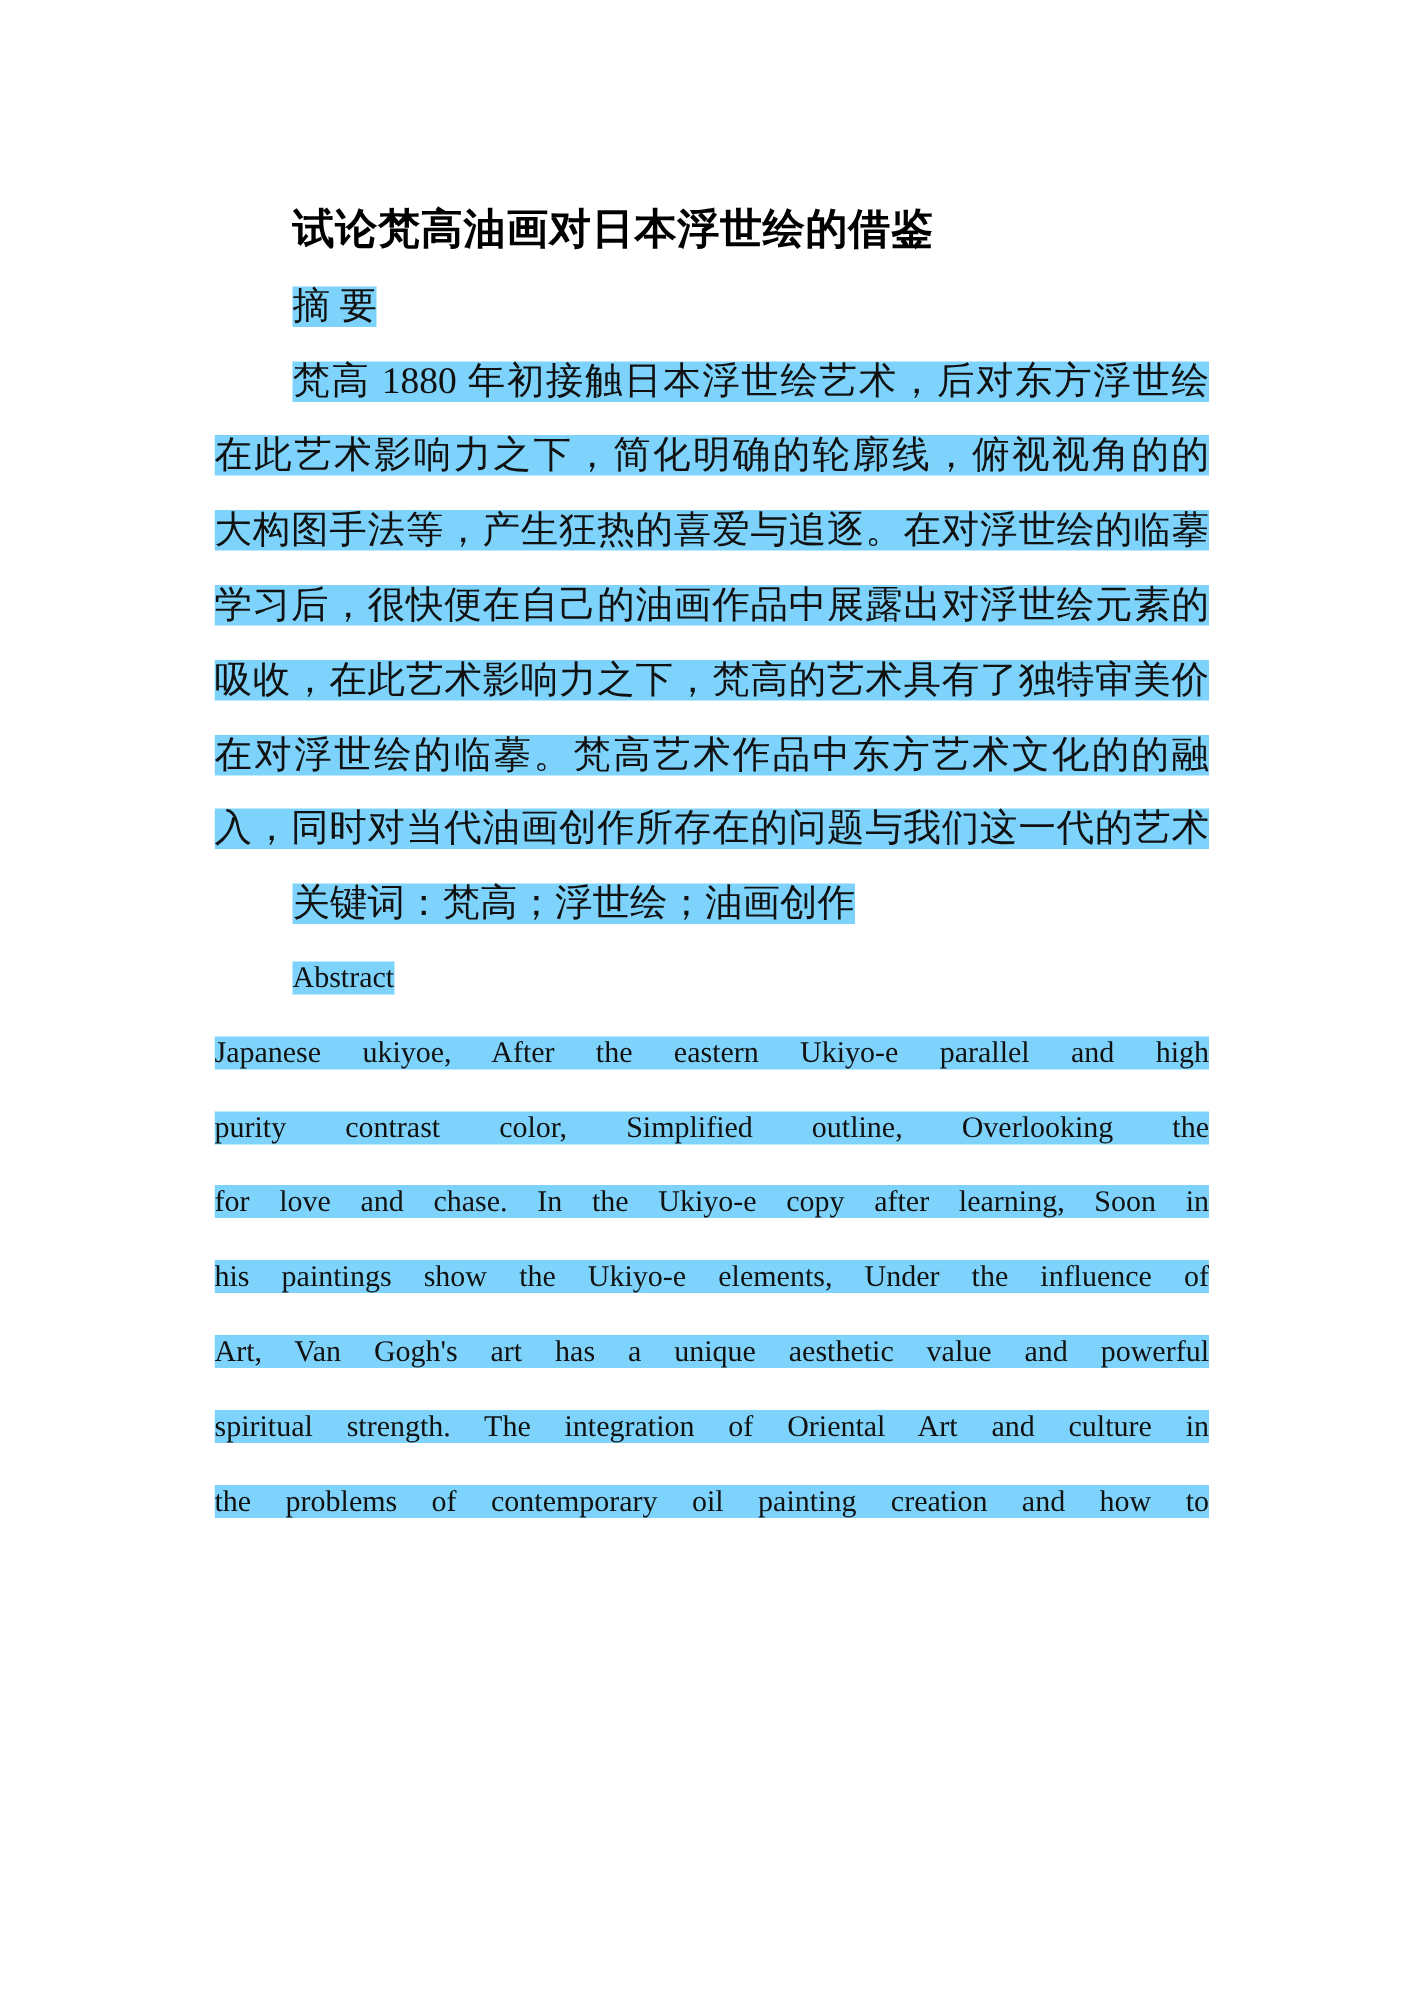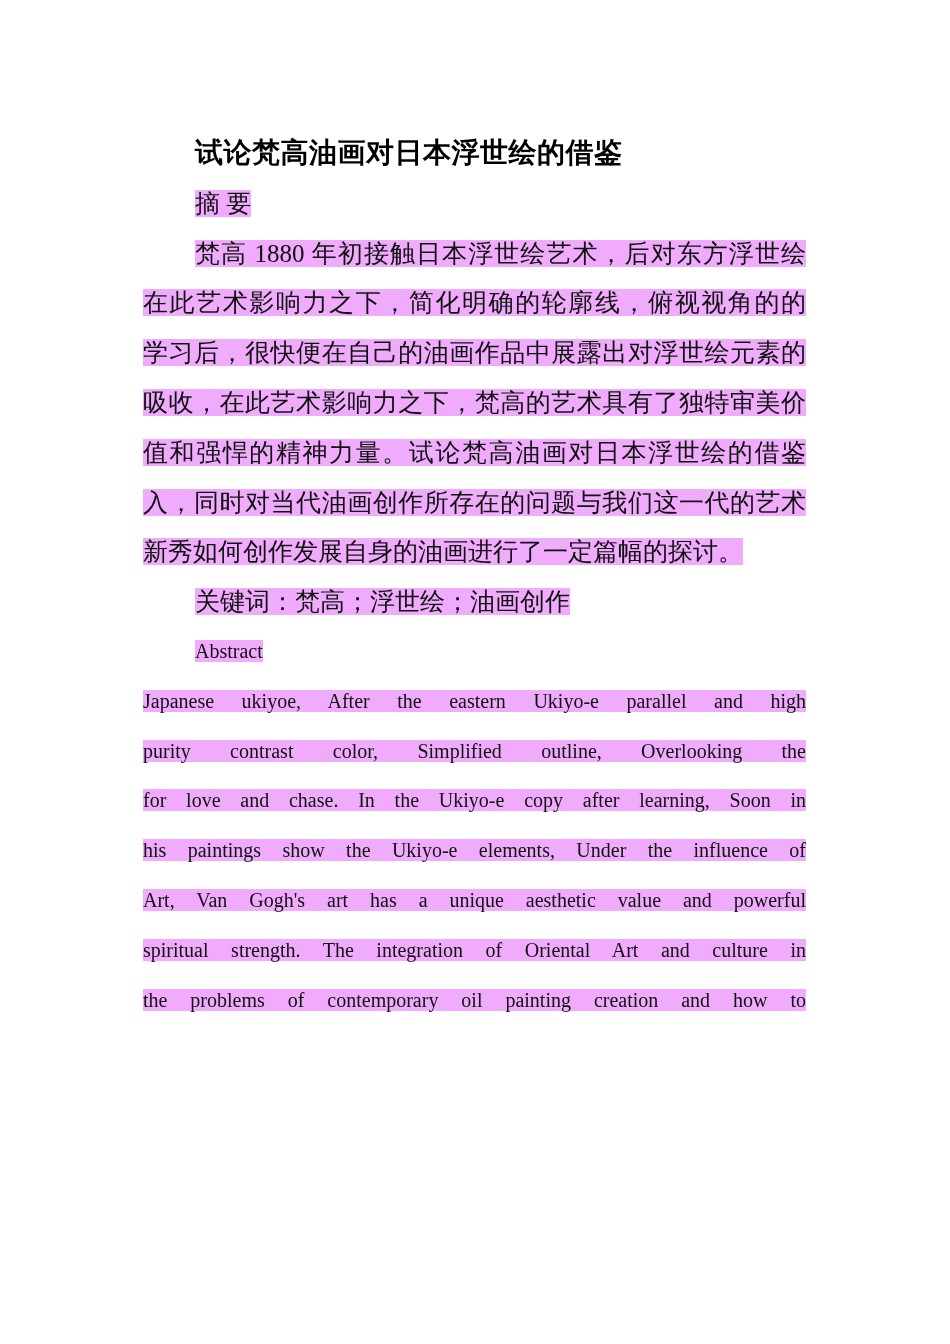--- a/index.html
+++ b/index.html
@@ -27,21 +27,21 @@
   }
   .line {
     line-height: 49.8px;
     font-size: 25px;
     text-align: justify;
     text-align-last: justify;
   }
   .line.end { text-align-last: left; }
   .line.indent { text-indent: 52px; }
   .line.en { font-size: 20px; }
-  .hl { background: #f0abfc; }
+  .hl { background: #7dd3fc; }
   .title-text {
     font-family: "DejaVu Sans", sans-serif;
     font-weight: 700;
     font-size: 28px;
     color: #000000;
     letter-spacing: 0.5px;
   }
 </style>
 </head>
 <body>
@@ -53,25 +53,25 @@
       <span class="title-text">试论梵高油画对日本浮世绘的借鉴</span>
     </div>
 
     <div class="line end indent">
       <span class="hl">摘 要</span>
     </div>
 
     <div>
         <div class="line indent"><span class="hl">梵高 1880 年初接触日本浮世绘艺术，后对东方浮世绘</span></div>
         <div class="line"><span class="hl">在此艺术影响力之下，简化明确的轮廓线，俯视视角的的</span></div>
+        <div class="line"><span class="hl">大构图手法等，产生狂热的喜爱与追逐。在对浮世绘的临摹</span></div>
         <div class="line"><span class="hl">学习后，很快便在自己的油画作品中展露出对浮世绘元素的</span></div>
         <div class="line"><span class="hl">吸收，在此艺术影响力之下，梵高的艺术具有了独特审美价</span></div>
-        <div class="line"><span class="hl">值和强悍的精神力量。试论梵高油画对日本浮世绘的借鉴</span></div>
+        <div class="line"><span class="hl">在对浮世绘的临摹。梵高艺术作品中东方艺术文化的的融</span></div>
         <div class="line"><span class="hl">入，同时对当代油画创作所存在的问题与我们这一代的艺术</span></div>
-        <div class="line end"><span class="hl">新秀如何创作发展自身的油画进行了一定篇幅的探讨。</span></div>
       </div>
 
     <div class="line end indent">
       <span class="hl">关键词：梵高；浮世绘；油画创作</span>
     </div>
 
     <div class="line end indent en">
       <span class="hl">Abstract</span>
     </div>
 

